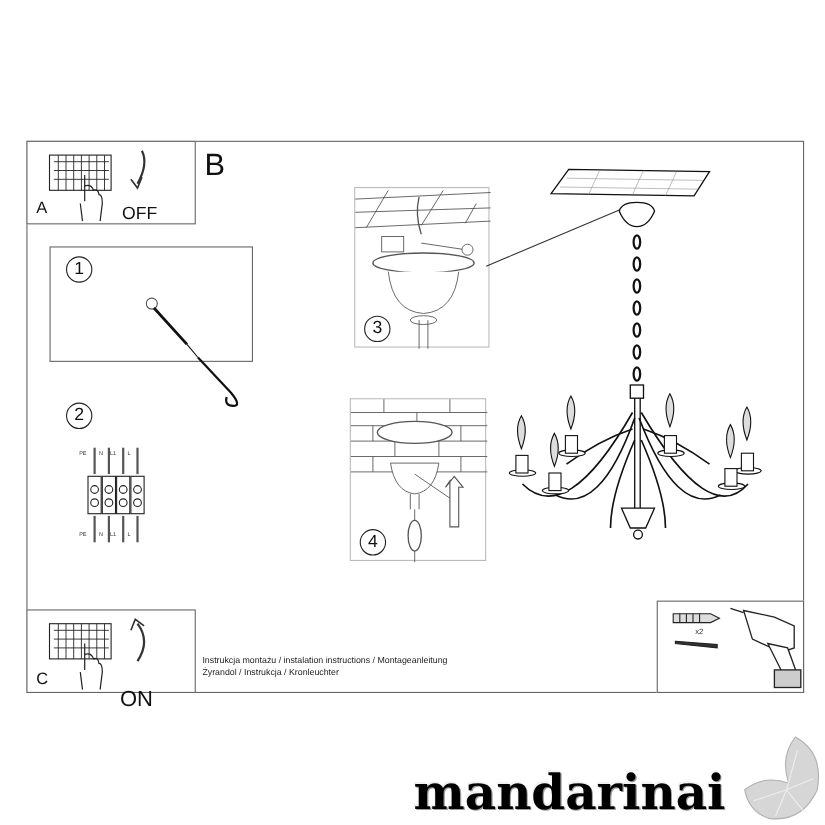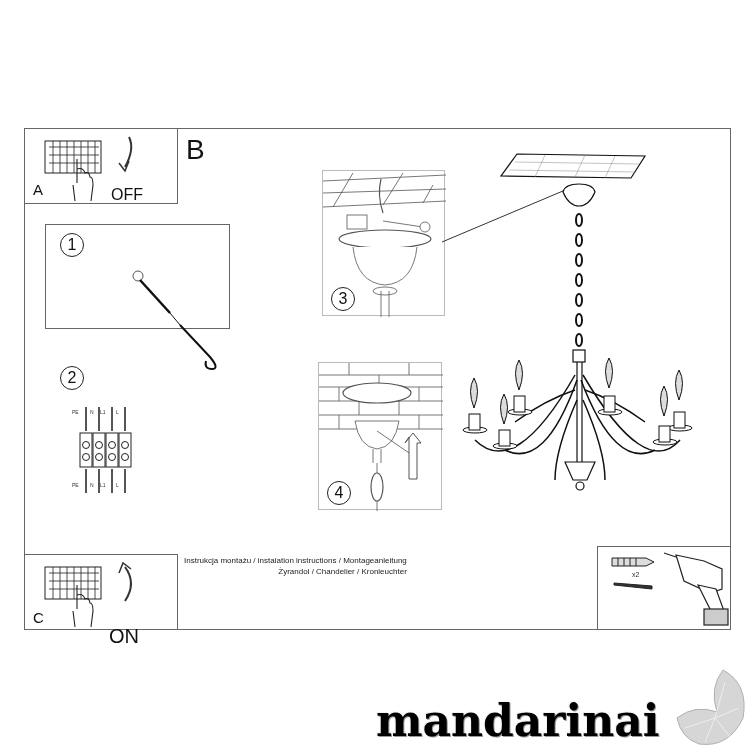--- a/index.html
+++ b/index.html
@@ -2,21 +2,21 @@
 <html><head>
 <meta charset="utf-8">
 <style>
   html, body { margin:0; padding:0; background:#ffffff; }
   body { width:750px; height:750px; position:relative; overflow:hidden; font-family:"Liberation Sans", sans-serif; color:#111; }
   .frame { position:absolute; left:24px; top:128px; width:707px; height:502px; border:1px solid #666; box-sizing:border-box; }
   .box { position:absolute; border:1px solid #666; box-sizing:border-box; background:#fff; }
   .lbl { position:absolute; font-size:15px; color:#111; }
   .big { position:absolute; font-size:28px; color:#111; }
   .circ { position:absolute; width:22px; height:22px; border:1.5px solid #222; border-radius:50%; font-size:16px; line-height:22px; text-align:center; box-sizing:content-box; background:#fff; }
-  .caption { position:absolute; left:184px; top:555px; font-size:8px; line-height:11px; color:#222;text-align:right; }
+  .caption { position:absolute; left:184px; top:595px; font-size:8px; line-height:11px; color:#222; }
   .wm { position:absolute; left:376px; top:695px; font-family:"DejaVu Serif", serif; font-weight:bold; font-size:44px; color:#000000; letter-spacing:0px; text-shadow:1px 1px 0 #9a9a9a, -1px -1px 0 #f2f2f2; }
   svg { position:absolute; overflow:visible; }
   .tiny { font-size:5px; font-family:"Liberation Sans", sans-serif; fill:#333; }
 </style>
 </head>
 <body>
 
 <div class="frame"></div>
 
 <div class="box" style="left:24px;top:128px;width:154px;height:76px;">
@@ -216,21 +216,21 @@
   <svg width="30" height="44" style="left:88px;top:6px;">
     <path d="M12 40 Q24 22 12 6" fill="none" stroke="#333" stroke-width="2"></path>
     <path d="M6 12 L10 2 L18 8" fill="none" stroke="#333" stroke-width="1.5"></path>
   </svg>
   <span class="lbl" style="left:8px;top:54px;">C</span>
   <span class="lbl" style="left:84px;top:28px;font-size:20px;margin-top:42px;">ON</span>
 </div>
 
 <div class="caption">
   <div>Instrukcja montażu / instalation instructions / Montageanleitung</div>
-  <div>Żyrandol / Chandelier / Kronleuchter</div>
+  <div>Żyrandol / Instrukcja / Kronleuchter</div>
 </div>
 
 <div class="box" style="left:597px;top:546px;width:134px;height:84px;">
   <svg width="50" height="14" style="left:12px;top:8px;">
     <path d="M2 3 L36 3 L44 7 L36 11 L2 11 Z" fill="#ddd" stroke="#222"></path>
     <g stroke="#222">
         <line x1="8" y1="3" x2="8" y2="11"></line>
         <line x1="14" y1="3" x2="14" y2="11"></line>
         <line x1="20" y1="3" x2="20" y2="11"></line>
         <line x1="26" y1="3" x2="26" y2="11"></line>

